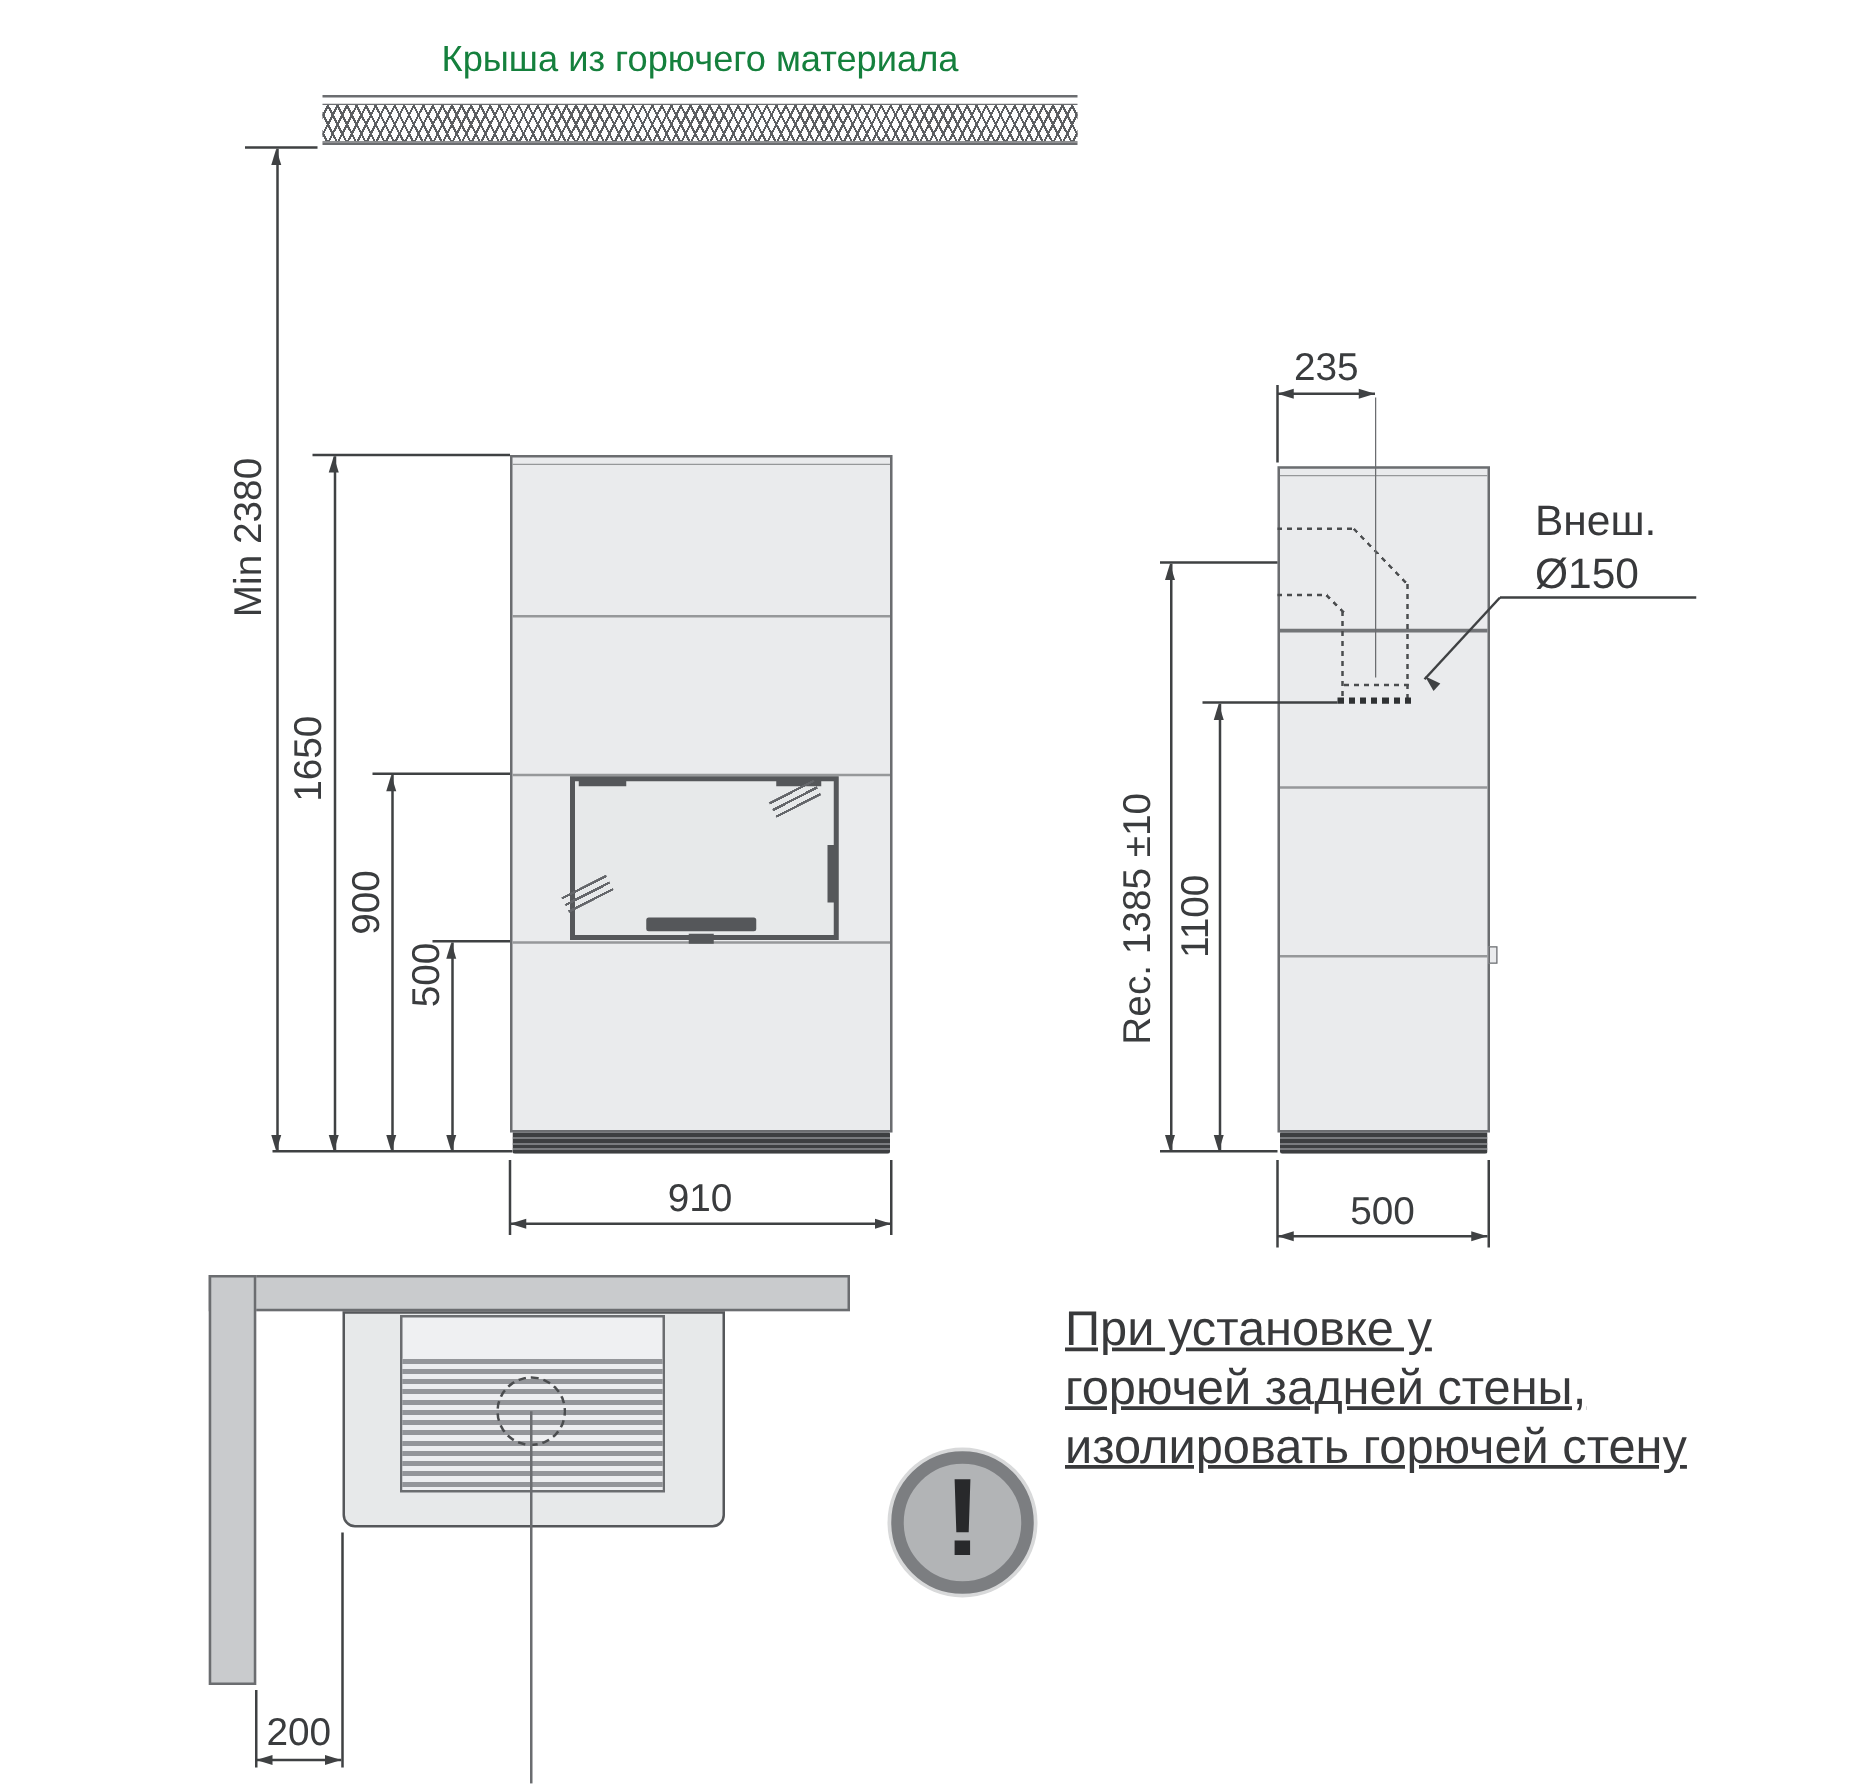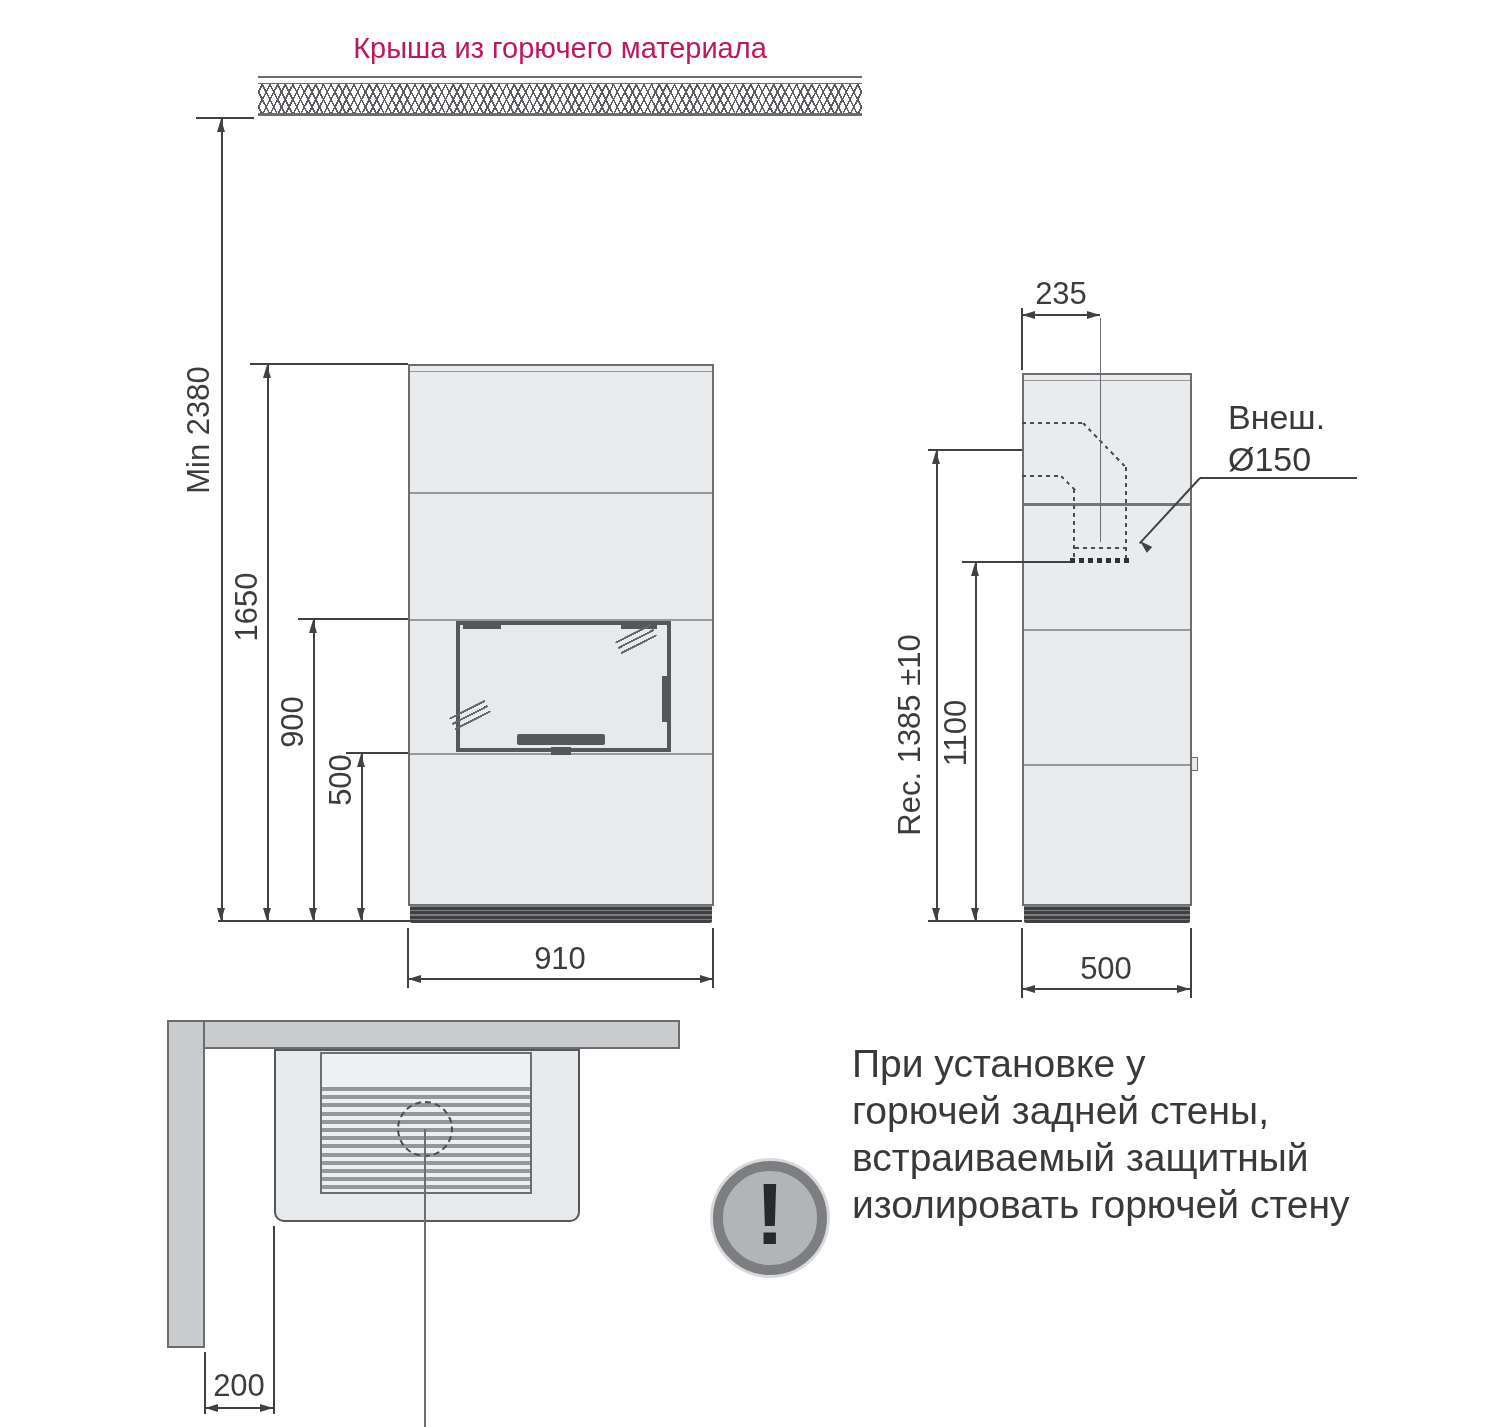--- a/index.html
+++ b/index.html
@@ -42,21 +42,21 @@
   
   .refl{position:absolute;width:40px;height:14px;transform:rotate(-27deg);
      background:repeating-linear-gradient(180deg,#64666a 0 2px,transparent 2px 6px);}
   
   .warnicon{position:absolute;width:114px;height:114px;border-radius:50%;
      background:#b2b4b6;border:10px solid #7c7e81;box-sizing:border-box;
      box-shadow:0 0 0 3px #d8d9da;display:flex;align-items:center;justify-content:center;}
   .warnicon span{font-size:88px;font-weight:700;color:#28292b;line-height:1;transform:translateY(-4px);}
   .warntext{position:absolute;font-size:39px;line-height:47px;color:#38393b;white-space:nowrap;}
   .fluelbl{position:absolute;font-size:34px;line-height:42px;color:#38393b;white-space:nowrap;}
-  .title{position:absolute;font-size:29px;color:#be185d;text-align:center;white-space:nowrap;}
+  .title{position:absolute;font-size:29px;color:#15803d;text-align:center;white-space:nowrap;}
 </style>
 </head>
 <body>
 
 <div id="canvas">
 
   <div class="title" style="left:260px;top:32px;width:600px;">Крыша из горючего материала</div>
   <div class="ol" style="left:258px;top:76px;width:604px;height:2px;"></div>
   <div class="hatch" style="left:258px;top:83px;width:604px;height:29px;"></div>
   <div class="ol" style="left:258px;top:114px;width:604px;height:2px;"></div>
@@ -184,20 +184,19 @@
   <div class="ln" style="left:204px;top:1352px;width:2px;height:62px;"></div>
   <div class="ln" style="left:273px;top:1226px;width:2px;height:188px;"></div>
   <div class="ln" style="left:205px;top:1407px;width:68px;height:2px;"></div>
   <div class="arr a-lf" style="left:205px;top:1404px;"></div>
   <div class="arr a-rt" style="left:260px;top:1404px;"></div>
   <div class="lbl" style="left:189px;top:1368px;width:100px;">200</div>
 
   <div class="warnicon" style="left:713px;top:1161px;">
     <span>!</span>
   </div>
-  <div class="warntext" style="left:852px;top:1040px;">
+  <div class="warntext" style="left:852px;top:1040px;text-decoration:underline;">
     <div>При установке у</div>
     <div>горючей задней стены,</div>
-    <div>встраиваемый защитный</div>
     <div>изолировать горючей стену</div>
   </div>
 
 </div>
 
 </body></html>

